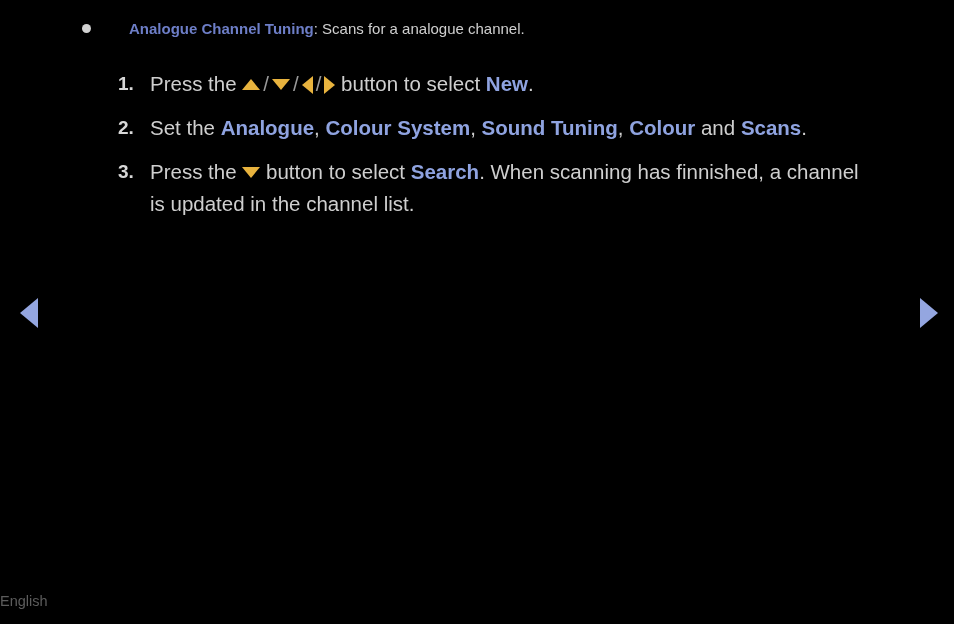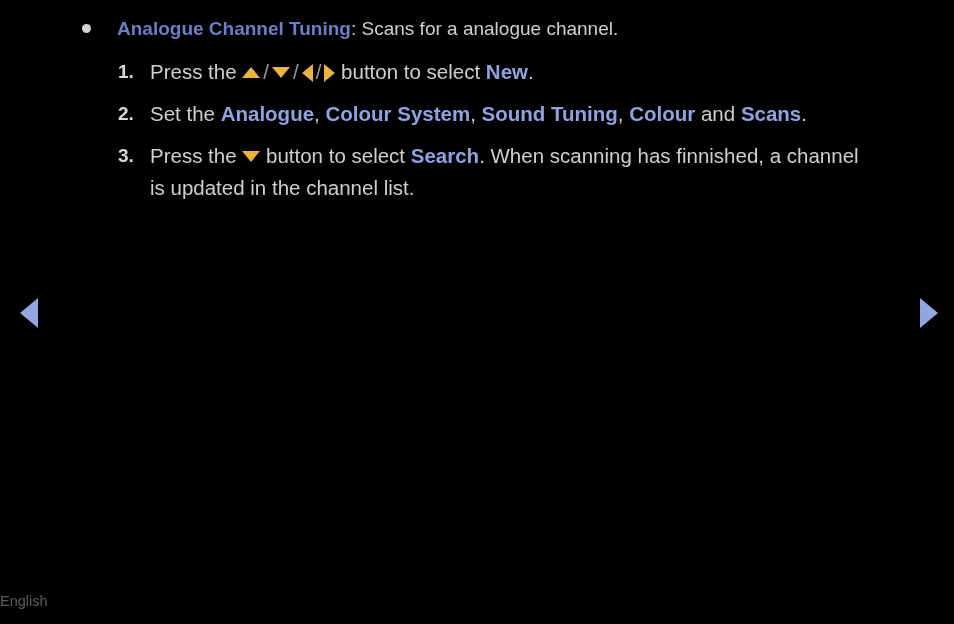--- a/index.html
+++ b/index.html
@@ -40,22 +40,22 @@
   .bullet-dot {
     width: 9px;
     height: 9px;
     border-radius: 50%;
     background: #d2d2d2;
     margin-top: 10px;
     margin-right: 0px;
     flex: 0 0 auto;
   }
   .bullet-text {
-    margin-left: 26px;
-    font-size: 19px;
+    margin-left: 38px;
+    font-size: 15px;
     line-height: 30px;
     color: #cfcfcf;
     white-space: nowrap;
   }
   .term-head {
     color: #6d7ec7;
     font-weight: bold;
   }
 
   
@@ -79,20 +79,21 @@
   ol.steps > li .num {
     position: absolute;
     left: 0;
     top: 0;
     font-weight: bold;
     color: #d8d8d8;
     font-size: 19px;
   }
   .step-body {
     display: block;
+    margin-top: 12px;
   }
   .kw {
     color: #8fa3e0;
     font-weight: bold;
   }
   .sep {
     color: #9a9a9a;
     padding: 0 3px;
   }
 

